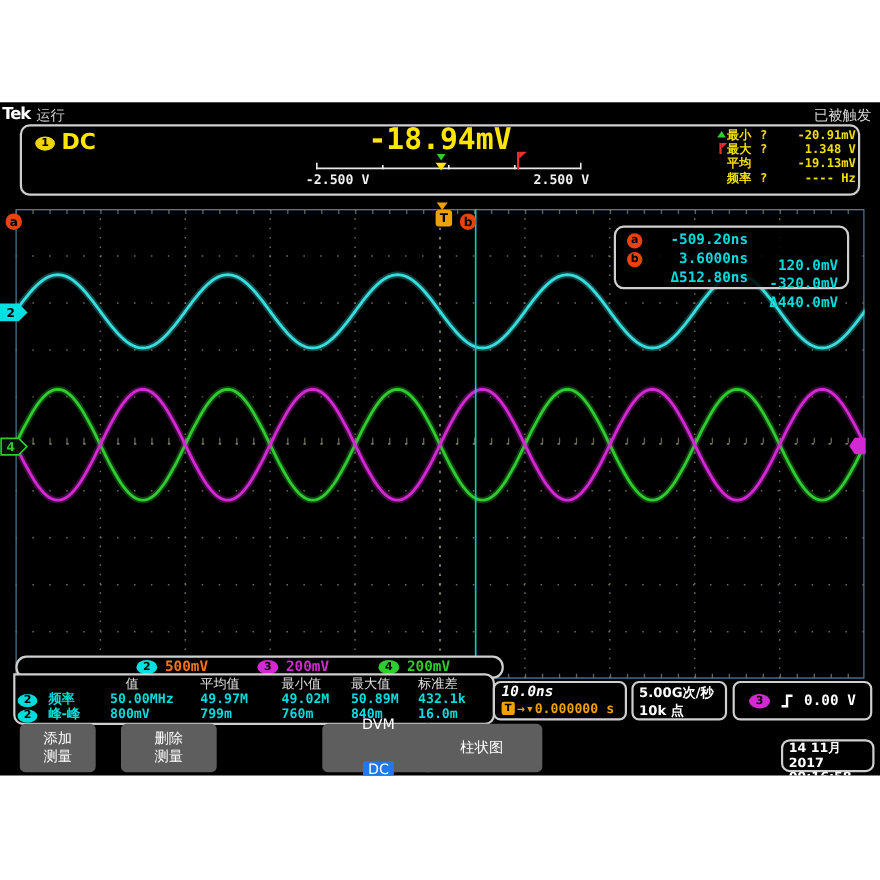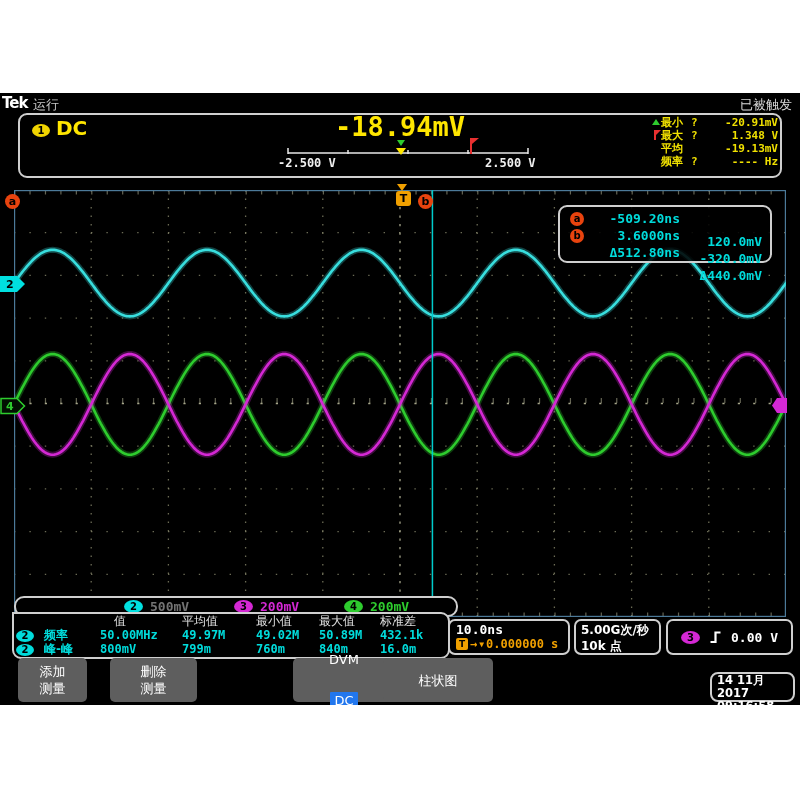--- a/index.html
+++ b/index.html
@@ -65,21 +65,21 @@
   .meas-grid { display:grid; grid-template-columns:28px 56px 82px 74px 63px 61px 1fr; }
   .meas-grid > div { height:14px; line-height:14px; font-size:12px; white-space:nowrap; }
   .hdr { color:#e0e0e0; }
   .cyan-t { color:#00dcdc; font-weight:bold; }
   .meas-val { font-family:"DejaVu Sans Mono", monospace; }
   .meas-badge { width:18px; height:12px; border-radius:50%; background:#00dcdc; color:#000; font-weight:bold; font-size:10px; line-height:12px; text-align:center; margin-top:1px; }
 
   
   .bbox { background:#000; border:2px solid #cfcfcf; border-radius:7px; }
   .h-box { left:448px; top:526px; width:122px; height:36px; padding:1px 6px; }
-  .h-scale { color:#fff; font-weight:bold; font-size:13px; }
+  .h-scale { color:#fff; font-weight:bold; font-size:13px;font-style:italic; }
   .h-delay { display:flex; align-items:center; gap:2px; color:#f0a000; font-weight:bold; font-size:12px; }
   .t-sq { width:12px; height:12px; background:#f0a000; border-radius:2px; color:#000; font-size:9px; line-height:12px; text-align:center; font-family:"DejaVu Sans", sans-serif; }
   .acq-box { left:574px; top:526px; width:87px; height:36px; padding:1px 5px; color:#fff; font-weight:bold; font-size:12px; line-height:16px; }
   .trig-box { left:666px; top:526px; width:127px; height:36px; display:flex; align-items:center; justify-content:center; gap:9px; }
   .trig-badge { width:19px; height:13px; border-radius:50%; background:#d428d4; color:#000; font-weight:bold; font-size:10px; line-height:13px; text-align:center; }
   .trig-level { color:#fff; font-weight:bold; font-size:13px; }
 
   
   .menu-btn { top:565px; height:44px; background:#5e5e5e; border-radius:5px; color:#fff; font-size:13px; display:flex; flex-direction:column; align-items:center; justify-content:center; line-height:17px; }
   .hl { background:#2277ee; padding:0 4px; border-radius:1px; }
@@ -204,21 +204,21 @@
     <div class="cursor-row">
       <span style="width:18px;"></span>
       <span class="cursor-time">Δ512.80ns</span>
       <span class="cursor-volt">Δ440.0mV</span>
     </div>
   </div>
 
   <div class="abs ch-bar">
     <div class="ch-group" style="left:108px;">
       <span class="ch-badge" style="background:#00e0e0;">2</span>
-      <span class="ch-scale" style="color:#737373;">500mV</span>
+      <span class="ch-scale" style="color:#f97316;">500mV</span>
     </div>
     <div class="ch-group" style="left:218px;">
       <span class="ch-badge" style="background:#d428d4;">3</span>
       <span class="ch-scale" style="color:#d428d4;">200mV</span>
     </div>
     <div class="ch-group" style="left:328px;">
       <span class="ch-badge" style="background:#2ecc2e;">4</span>
       <span class="ch-scale" style="color:#2ecc2e;">200mV</span>
     </div>
   </div>

